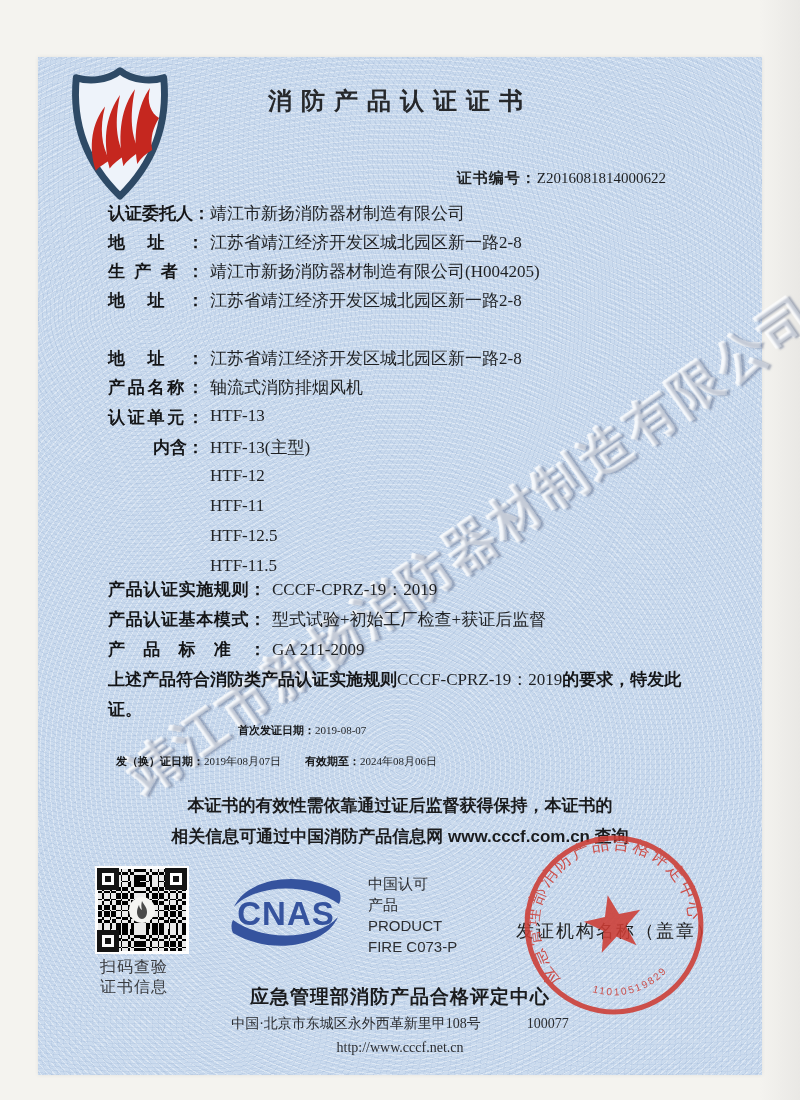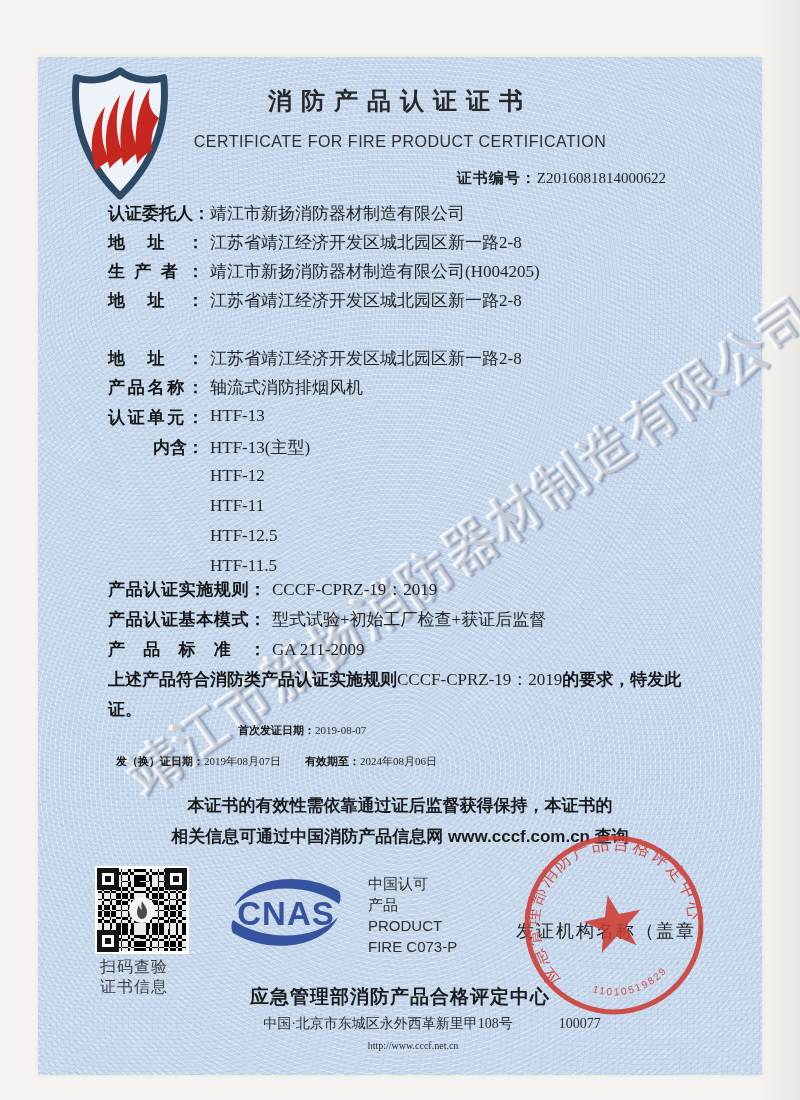--- a/index.html
+++ b/index.html
@@ -77,40 +77,39 @@
   .qr .tr{right:-1px;top:-1px;}
   .qr .bl{left:-1px;bottom:-1px;}
   .qr .eye{position:absolute;left:50%;top:50%;width:26px;height:26px;margin:-13px 0 0 -13px;background:#f4f4f2;border-radius:50%;}
   .qr .eye svg{position:absolute;left:4px;top:3px;}
   .qr-cap{position:absolute;left:62px;top:900px;font-size:16px;line-height:20px;color:#3a3c40;z-index:2;letter-spacing:1px;}
   .cnas-logo{position:absolute;left:188px;top:814px;width:120px;height:82px;z-index:2;}
   .cnas-text{position:absolute;left:330px;top:816px;font-size:15px;line-height:21px;color:#2b2d31;z-index:2;}
   .issuer-label{position:absolute;left:478px;top:862px;font-size:18px;letter-spacing:2px;color:#222;font-family:"Liberation Serif",serif;z-index:2;}
   .seal{position:absolute;left:480px;top:772px;width:192px;height:192px;z-index:3;transform:rotate(-12deg);opacity:.88;}
   .org{position:absolute;left:0;top:927px;width:100%;text-align:center;font-size:19px;font-weight:bold;letter-spacing:1px;color:#1a1b1d;z-index:2;}
-  .addr{position:absolute;left:0;top:958px;width:100%;text-align:center;font-size:14px;color:#2a2c30;font-family:"Liberation Serif",serif;z-index:2;margin-left:32px;}
+  .addr{position:absolute;left:0;top:958px;width:100%;text-align:center;font-size:14px;color:#2a2c30;font-family:"Liberation Serif",serif;z-index:2;}
   .addr .gap{display:inline-block;width:46px;}
-  .url{position:absolute;left:0;top:983px;width:100%;text-align:center;font-size:10px;color:#2a2c30;font-family:"Liberation Serif",serif;z-index:2;padding-left:13px;}
+  .url{position:absolute;left:0;top:983px;width:100%;text-align:center;font-size:14px;color:#2a2c30;font-family:"Liberation Serif",serif;z-index:2;}
 </style>
 </head>
 <body>
 
 <div class="sheet">
 
   <div class="watermark">靖江市新扬消防器材制造有限公司</div>
 
   <svg class="logo" viewBox="0 0 100 120">
     <path d="M50 5 C60 13 76 15 88 11 C91 42 85 80 50 114 C15 80 9 42 12 11 C24 15 40 13 50 5 Z" fill="#eef3fa" stroke="#2e4a66" stroke-width="6" stroke-linejoin="round"></path>
     <path d="M29 92 C22 70 26 50 37 36 C32 55 34 70 41 83 C36 86 31 89 29 92 Z" fill="#c5271f"></path>
     <path d="M41 90 C34 62 39 42 50 26 C45 50 47 66 54 79 C49 82 44 86 41 90 Z" fill="#c5271f"></path>
     <path d="M53 88 C47 58 52 36 63 21 C58 46 60 62 67 75 C62 79 56 83 53 88 Z" fill="#c5271f"></path>
     <path d="M65 86 C61 58 66 34 76 20 C73 33 77 42 84 46 C79 54 76 63 78 74 C73 77 68 81 65 86 Z" fill="#c5271f"></path>
   </svg>
   <div class="title-cn">消防产品认证证书</div>
-  <div class="title-en">CERTIFICATE FOR FIRE PRODUCT CERTIFICATION</div>
   <div class="certno"><b>证书编号：</b><span>Z2016081814000622</span></div>
 
   <div class="row" style="top:145px"><span class="lbl">认证委托人：</span><span class="val">靖江市新扬消防器材制造有限公司</span></div>
   <div class="row" style="top:174px"><span class="lbl">地址：</span><span class="val">江苏省靖江经济开发区城北园区新一路2-8</span></div>
   <div class="row" style="top:203px"><span class="lbl">生产者：</span><span class="val">靖江市新扬消防器材制造有限公司(H004205)</span></div>
   <div class="row" style="top:232px"><span class="lbl">地址：</span><span class="val">江苏省靖江经济开发区城北园区新一路2-8</span></div>
   <div class="row" style="top:290px"><span class="lbl">地址：</span><span class="val">江苏省靖江经济开发区城北园区新一路2-8</span></div>
   <div class="row" style="top:319px"><span class="lbl">产品名称：</span><span class="val">轴流式消防排烟风机</span></div>
   <div class="row" style="top:349px"><span class="lbl">认证单元：</span><span class="val">HTF-13</span></div>
 

